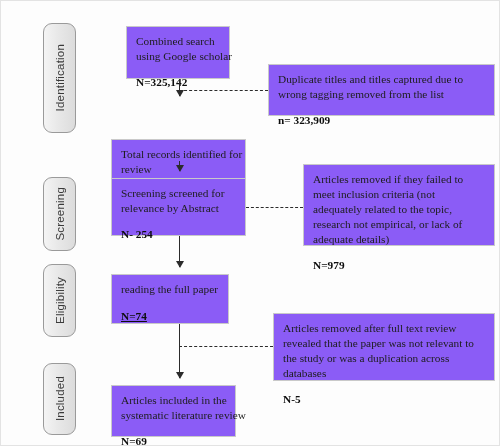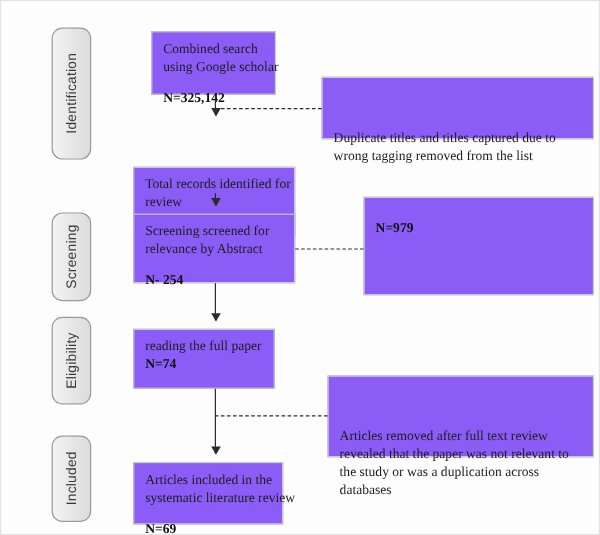--- a/index.html
+++ b/index.html
@@ -48,33 +48,33 @@
     padding: 7px 9px 6px 9px;
   }
   .flow-box .line {
     font-size: 11.3px;
     line-height: 15px;
     color: #1d1d1d;
     white-space: nowrap;
   }
   .flow-box .line.wrapline {
     white-space: normal;
-    margin-top: 36px;
   }
   .flow-box .count {
     font-size: 11.3px;
     line-height: 15px;
     color: #0d0d0d;
     font-weight: bold;
   }
   .flow-box .count.spaced {
     margin-top: 11px;
   }
   .flow-box .count.tight {
-    margin-top: 0px;
+    margin-top: 12px;
+    text-decoration: underline;
   }
 
   
   .v-arrow {
     position: absolute;
     width: 1px;
     background: #2b2b2b;
   }
   .v-arrow::after {
     content: "";
@@ -138,28 +138,31 @@
   </div>
 
   <div class="flow-box" style="left:110px; top:384px; width:125px; height:52px;">
     <div class="line">Articles included in the</div>
     <div class="line">systematic literature review</div>
     <div class="count spaced">N=69</div>
   </div>
 
   <div class="flow-box" style="left:267px; top:63px; width:227px; height:52px;">
     <div class="line wrapline">Duplicate titles and titles captured due to wrong tagging removed from the list</div>
+    <div class="count spaced">n= 323,909</div>
   </div>
 
   <div class="flow-box" style="left:302px; top:163px; width:192px; height:82px;">
+    <div class="line wrapline">Articles removed if they failed to meet inclusion criteria (not adequately related to the topic, research not empirical, or lack of adequate details)</div>
     <div class="count spaced">N=979</div>
   </div>
 
   <div class="flow-box" style="left:272px; top:312px; width:222px; height:68px;">
     <div class="line wrapline">Articles removed after full text review revealed that the paper was not relevant to  the study or was a duplication across databases</div>
+    <div class="count spaced">N-5</div>
   </div>
 
   <div class="v-arrow" style="left:178px; top:78px; height:17px;"></div>
   <div class="v-arrow" style="left:178px; top:160px; height:10px;"></div>
   <div class="v-arrow" style="left:178px; top:235px; height:31px;"></div>
   <div class="v-arrow" style="left:178px; top:323px; height:54px;"></div>
 
   <div class="dash-h" style="left:178px; top:89px; width:89px;"></div>
   <div class="dash-h" style="left:245px; top:206px; width:57px;"></div>
   <div class="dash-h" style="left:178px; top:345px; width:94px;"></div>

